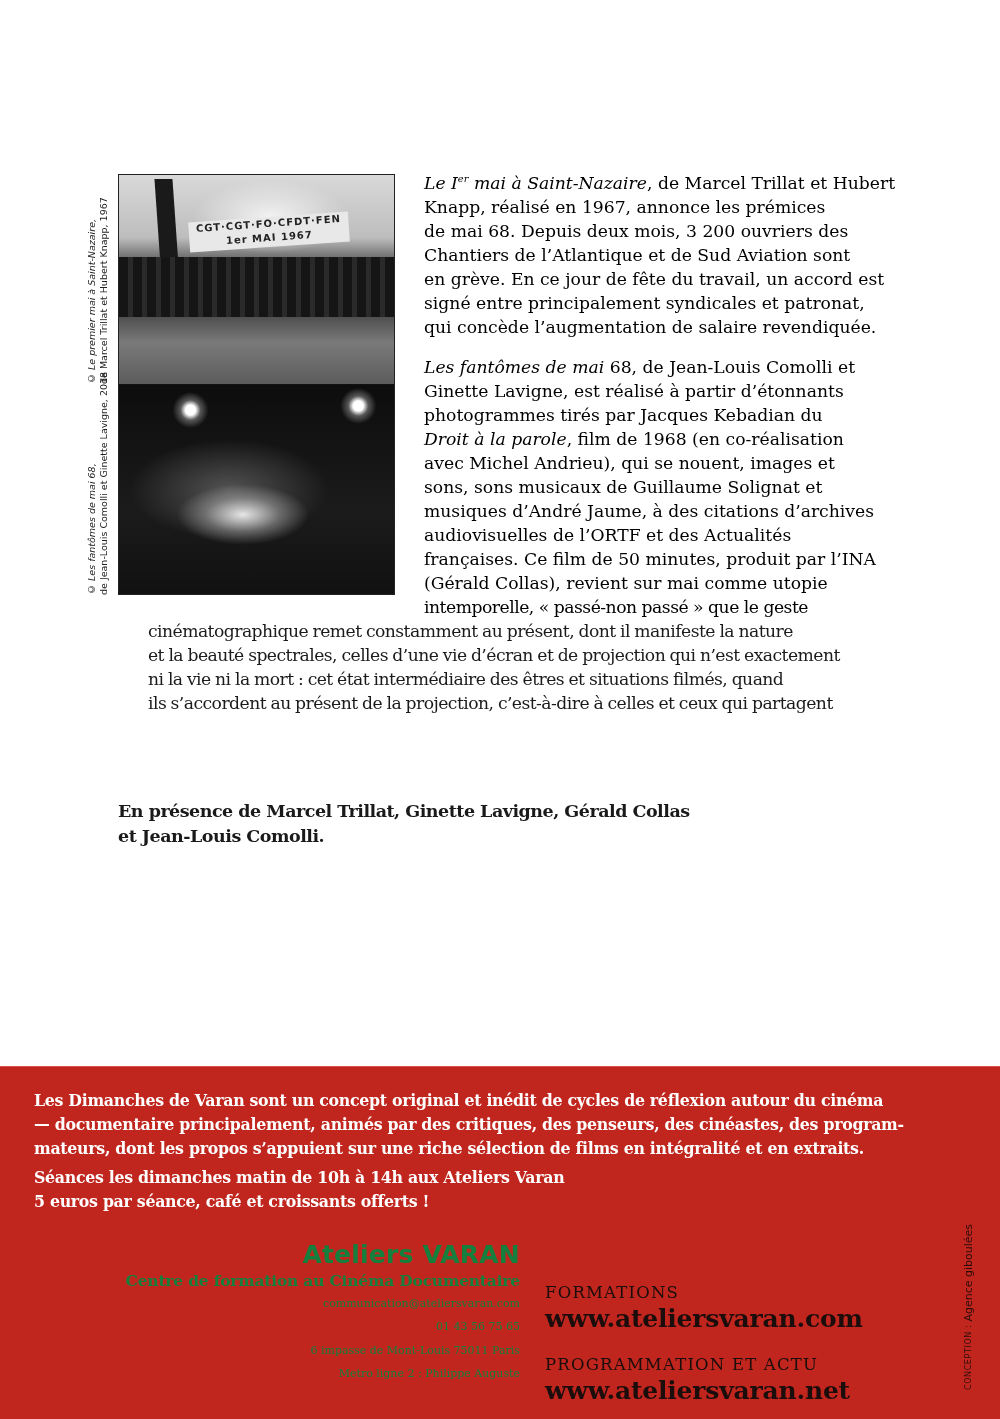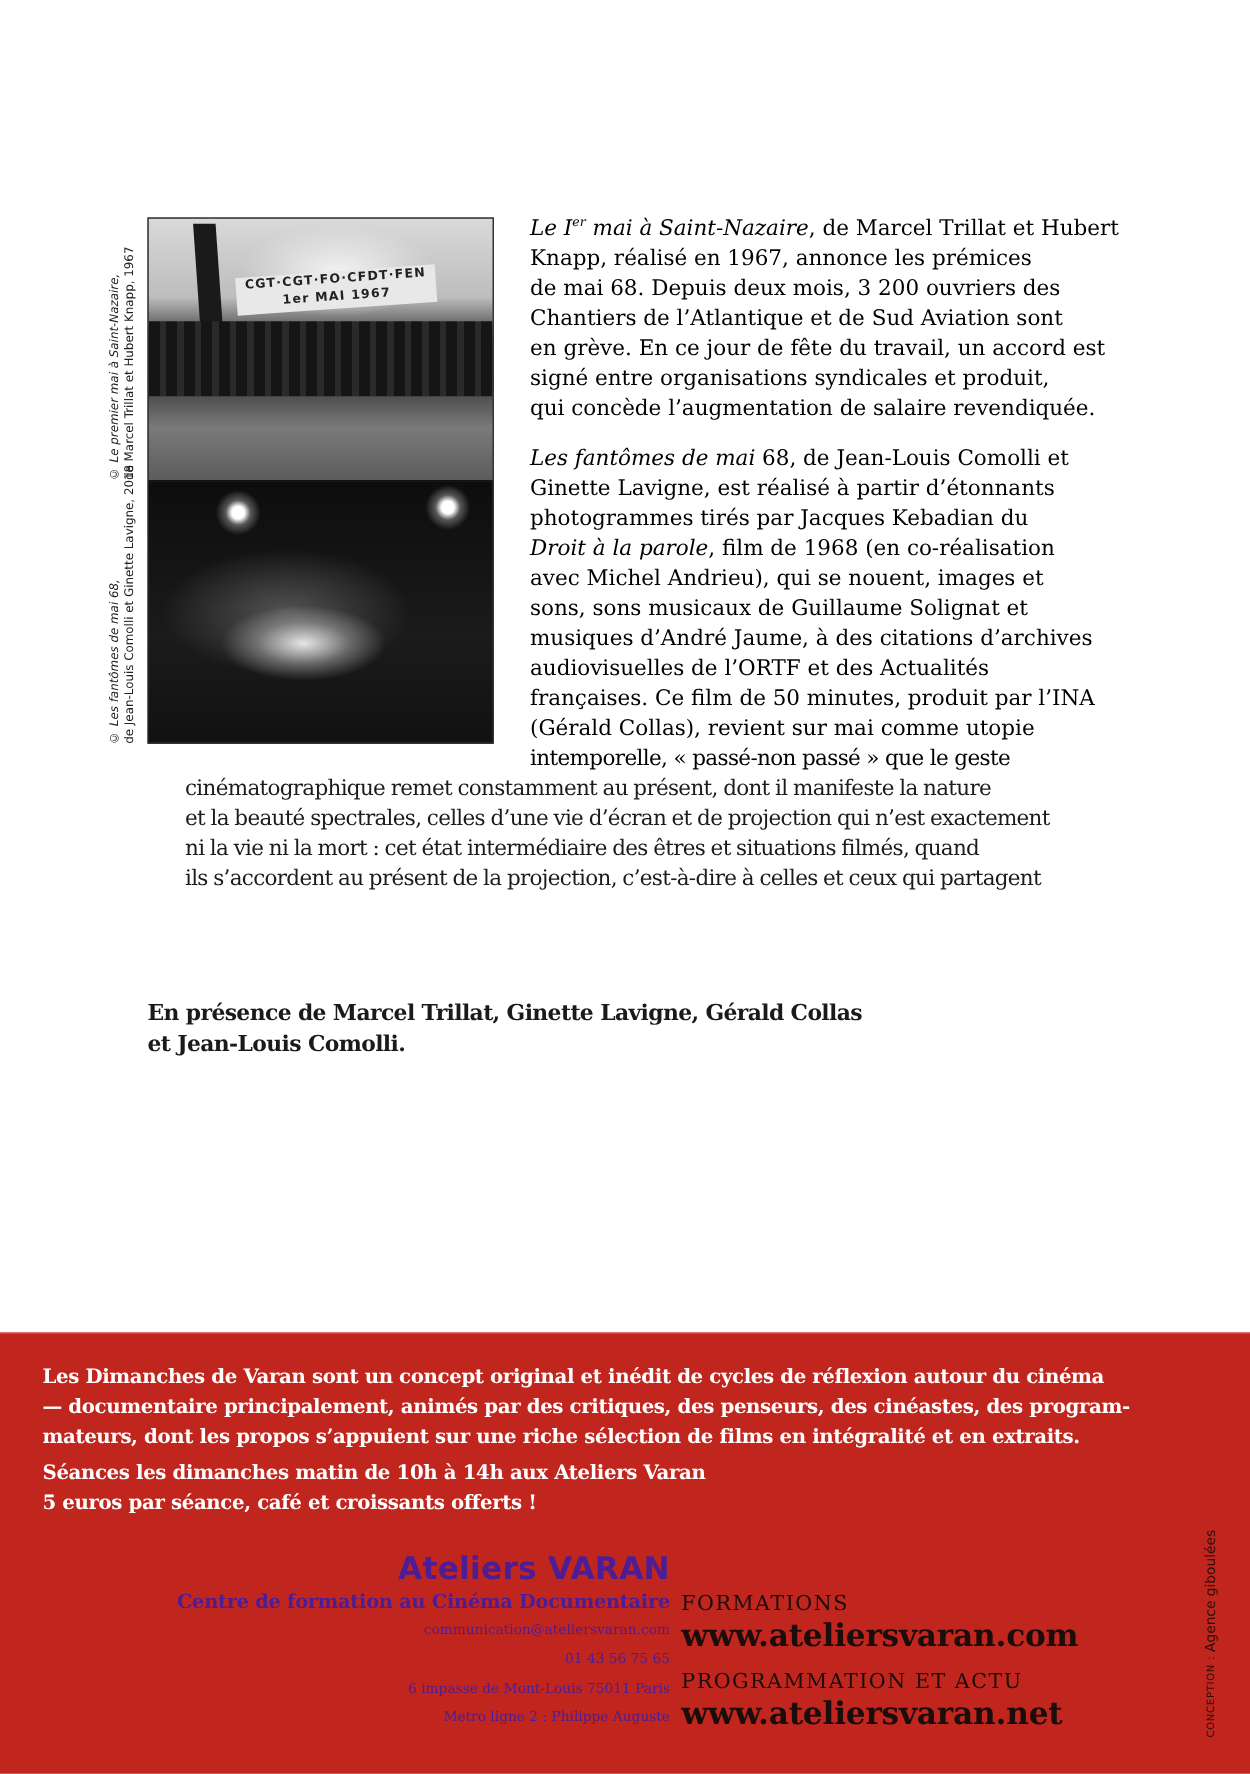--- a/index.html
+++ b/index.html
@@ -72,27 +72,27 @@
   .band {
     position: absolute; left: 0; top: 1066px; width: 1000px; height: 353px;
     background: #c1261e; border-top: 1px solid #d8544e;
   }
   .band-intro {
     position: absolute; left: 34px; top: 1089px; width: 940px;
     color: #ffffff; font-weight: bold; font-size: 15.8px; line-height: 24px; letter-spacing: -0.3px;
   }
   .band-intro .gap { height: 5px; }
   .varan-block {
-    position: absolute; right: 464px; top: 1240px; text-align: right; color: #4c1d95;
+    position: absolute; right: 480px; top: 1240px; text-align: right; color: #15803d;
   }
   .varan-title { font-weight: bold; font-size: 25px; line-height: 30px; font-family: "DejaVu Sans", sans-serif; letter-spacing: 0.2px; }
   .varan-sub { font-weight: bold; font-size: 15.5px; line-height: 22px; letter-spacing: -0.2px; }
   .varan-line { font-size: 11px; line-height: 23.3px; text-align: right; }
   .links-block { position: absolute; left: 545px; top: 1272px; color: #1a0d0c; }
-  .link-label { font-size: 16.5px; letter-spacing: 1.2px; line-height: 22px; }
+  .link-label { font-size: 16.5px; letter-spacing: 1.2px; line-height: 22px; margin-top: 10px; }
   .link-url { font-weight: bold; font-size: 25px; line-height: 30px; letter-spacing: -0.2px; }
   .link-gap { height: 10px; }
   .credit {
     position: absolute; left: 962px; top: 1225px; height: 165px;
     writing-mode: vertical-rl; transform: rotate(180deg);
     font-family: "DejaVu Sans", sans-serif; font-size: 11px; color: #2a0c0a; white-space: nowrap;
   }
   .credit .small-caps { font-size: 8px; letter-spacing: 0.6px; }
 </style>
 </head>
@@ -117,21 +117,21 @@
   <em>Les fantômes de mai 68,</em><br>
   <span>de Jean-Louis Comolli et Ginette Lavigne, 2018</span>
 </div>
 
 <div class="body-text para1">
   <span class="line"><em><span>Le I</span><sup>er</sup><span> mai à Saint-Nazaire</span></em><span>, de Marcel Trillat et Hubert</span></span>
   <span class="line">Knapp, réalisé en 1967, annonce les prémices</span>
   <span class="line">de mai 68. Depuis deux mois, 3 200 ouvriers des</span>
   <span class="line">Chantiers de l’Atlantique et de Sud Aviation sont</span>
   <span class="line">en grève. En ce jour de fête du travail, un accord est</span>
-  <span class="line">signé entre organisations syndicales et produit,</span>
+  <span class="line">signé entre principalement syndicales et patronat,</span>
   <span class="line">qui concède l’augmentation de salaire revendiquée.</span>
 </div>
 
 <div class="body-text para2">
   <span class="line"><em>Les fantômes de mai</em><span> 68, de Jean-Louis Comolli et</span></span>
   <span class="line">Ginette Lavigne, est réalisé à partir d’étonnants</span>
   <span class="line">photogrammes tirés par Jacques Kebadian du</span>
   <span class="line"><em>Droit à la parole</em><span>, film de 1968 (en co-réalisation</span></span>
   <span class="line">avec Michel Andrieu), qui se nouent, images et</span>
   <span class="line">sons, sons musicaux de Guillaume Solignat et</span>

